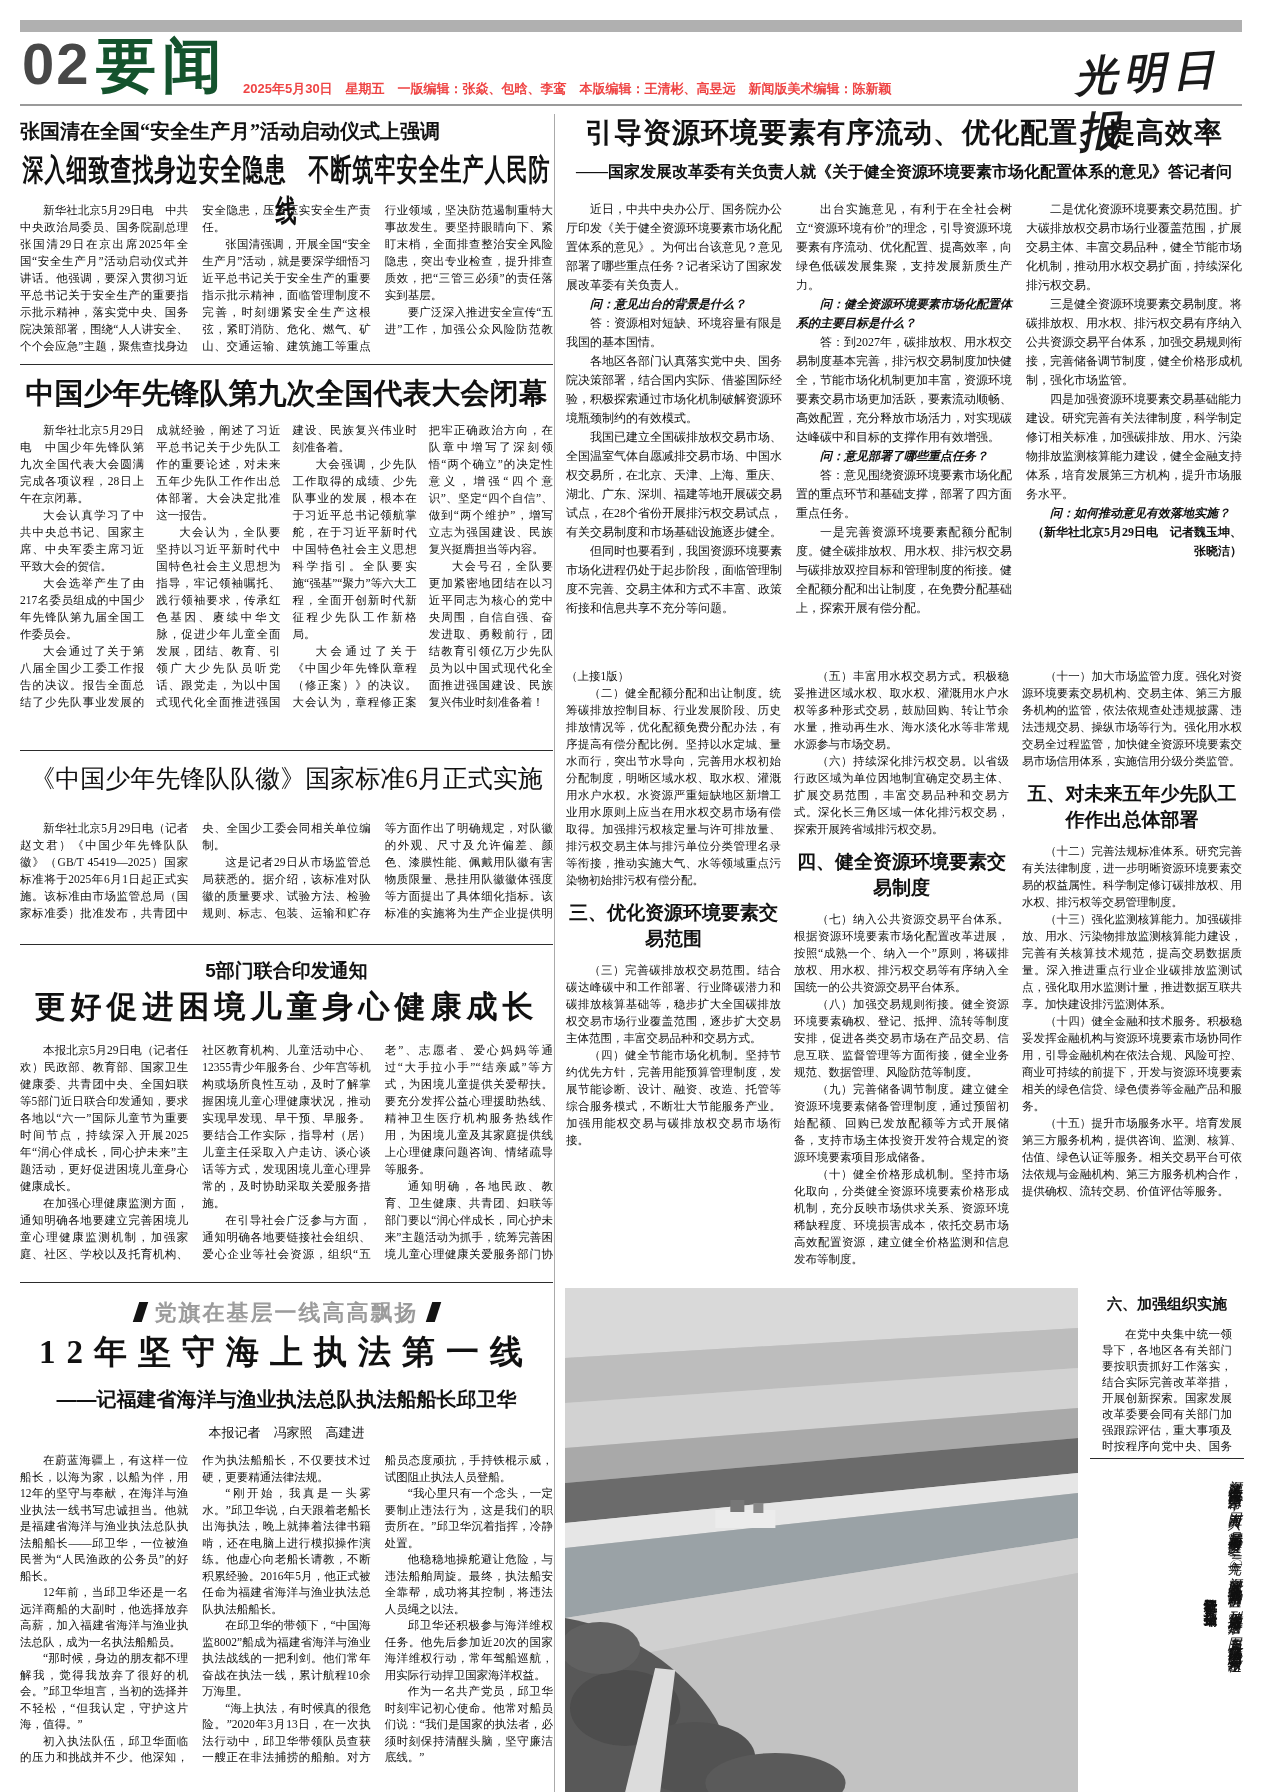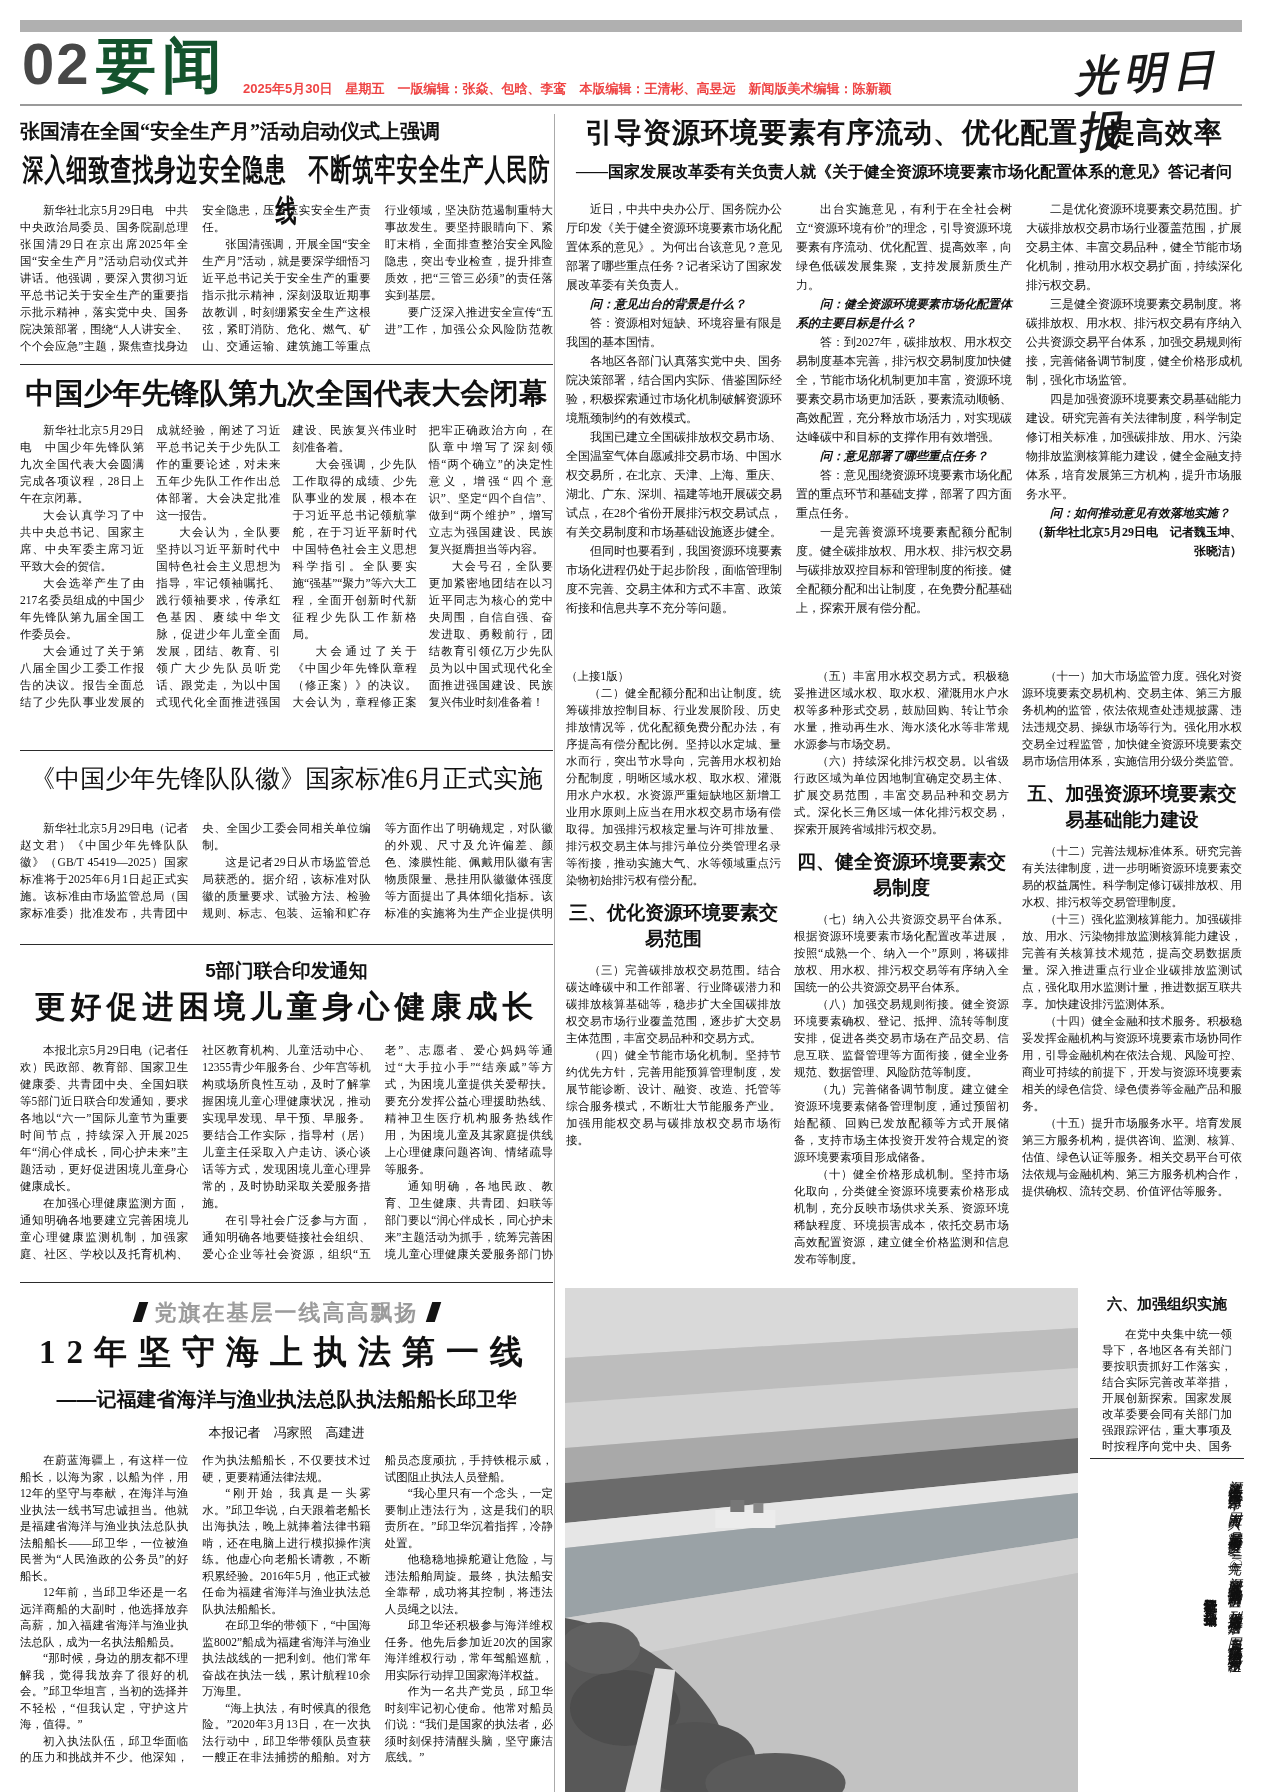--- a/index.html
+++ b/index.html
@@ -73,21 +73,21 @@
   <div class="abs section-title">要闻</div>
   <div class="abs dateline">2025年5月30日　星期五　一版编辑：张焱、包晗、李鸾　本版编辑：王清彬、高昱远　新闻版美术编辑：陈新颖</div>
   <div class="abs masthead">光明日报</div>
   <div class="abs hrule gray" style="left:20px;top:104px;width:1222px;"></div>
   <div class="abs vrule" style="left:554px;top:114px;height:1678px;"></div>
 
   <div class="abs kicker-a">张国清在全国“安全生产月”活动启动仪式上强调</div>
   <div class="abs hl-a">深入细致查找身边安全隐患　不断筑牢安全生产人民防线</div>
   <div class="abs body body-a">
       <p>新华社北京5月29日电　中共中央政治局委员、国务院副总理张国清29日在京出席2025年全国“安全生产月”活动启动仪式并讲话。他强调，要深入贯彻习近平总书记关于安全生产的重要指示批示精神，落实党中央、国务院决策部署，围绕“人人讲安全、个个会应急”主题，聚焦查找身边安全隐患，压紧压实安全生产责任。</p>
-      <p>张国清强调，开展全国“安全生产月”活动，就是要深学细悟习近平总书记关于安全生产的重要指示批示精神，深刻汲取近期事故教训，时刻绷紧安全生产这根弦，紧盯消防、危化、燃气、矿山、交通运输、建筑施工等重点行业领域，坚决防范遏制重特大事故发生。要坚持眼睛向下、紧盯末梢，全面排查整治安全风险隐患，突出专业检查，提升排查质效，把“三管三必须”的责任落实到基层。</p>
+      <p>张国清强调，开展全国“安全生产月”活动，就是要深学细悟习近平总书记关于安全生产的重要指示批示精神，面临管理制度不完善，时刻绷紧安全生产这根弦，紧盯消防、危化、燃气、矿山、交通运输、建筑施工等重点行业领域，坚决防范遏制重特大事故发生。要坚持眼睛向下、紧盯末梢，全面排查整治安全风险隐患，突出专业检查，提升排查质效，把“三管三必须”的责任落实到基层。</p>
       <p>要广泛深入推进安全宣传“五进”工作，加强公众风险防范教育，严格落实恶劣天气禁限航等避险措施，确保群众平安度夏。</p>
     </div>
   <div class="abs hrule" style="left:20px;top:364px;width:533px;"></div>
 
   <div class="abs hl-serif hl-b">中国少年先锋队第九次全国代表大会闭幕</div>
   <div class="abs body body-b">
       <p>新华社北京5月29日电　中国少年先锋队第九次全国代表大会圆满完成各项议程，28日上午在京闭幕。</p>
       <p>大会认真学习了中共中央总书记、国家主席、中央军委主席习近平致大会的贺信。</p>
       <p>大会选举产生了由217名委员组成的中国少年先锋队第九届全国工作委员会。</p>
       <p>大会通过了关于第八届全国少工委工作报告的决议。报告全面总结了少先队事业发展的成就经验，阐述了习近平总书记关于少先队工作的重要论述，对未来五年少先队工作作出总体部署。大会决定批准这一报告。</p>
@@ -169,21 +169,21 @@
         <p>（五）丰富用水权交易方式。积极稳妥推进区域水权、取水权、灌溉用水户水权等多种形式交易，鼓励回购、转让节余水量，推动再生水、海水淡化水等非常规水源参与市场交易。</p>
         <p>（六）持续深化排污权交易。以省级行政区域为单位因地制宜确定交易主体、扩展交易范围，丰富交易品种和交易方式。深化长三角区域一体化排污权交易，探索开展跨省域排污权交易。</p>
         <h4 class="sec-h">四、健全资源环境要素交易制度</h4>
         <p>（七）纳入公共资源交易平台体系。根据资源环境要素市场化配置改革进展，按照“成熟一个、纳入一个”原则，将碳排放权、用水权、排污权交易等有序纳入全国统一的公共资源交易平台体系。</p>
         <p>（八）加强交易规则衔接。健全资源环境要素确权、登记、抵押、流转等制度安排，促进各类交易市场在产品交易、信息互联、监督管理等方面衔接，健全业务规范、数据管理、风险防范等制度。</p>
         <p>（九）完善储备调节制度。建立健全资源环境要素储备管理制度，通过预留初始配额、回购已发放配额等方式开展储备，支持市场主体投资开发符合规定的资源环境要素项目形成储备。</p>
         <p>（十）健全价格形成机制。坚持市场化取向，分类健全资源环境要素价格形成机制，充分反映市场供求关系、资源环境稀缺程度、环境损害成本，依托交易市场高效配置资源，建立健全价格监测和信息发布等制度。</p>
       </div>
     <div class="gcol gc3">
         <p>（十一）加大市场监管力度。强化对资源环境要素交易机构、交易主体、第三方服务机构的监管，依法依规查处违规披露、违法违规交易、操纵市场等行为。强化用水权交易全过程监管，加快健全资源环境要素交易市场信用体系，实施信用分级分类监管。</p>
-        <h4 class="sec-h">五、加强资源环境要素交易基础能力建设</h4>
+        <h4 class="sec-h">五、对未来五年少先队工作作出总体部署</h4>
         <p>（十二）完善法规标准体系。研究完善有关法律制度，进一步明晰资源环境要素交易的权益属性。科学制定修订碳排放权、用水权、排污权等交易管理制度。</p>
         <p>（十三）强化监测核算能力。加强碳排放、用水、污染物排放监测核算能力建设，完善有关核算技术规范，提高交易数据质量。深入推进重点行业企业碳排放监测试点，强化取用水监测计量，推进数据互联共享。加快建设排污监测体系。</p>
         <p>（十四）健全金融和技术服务。积极稳妥发挥金融机构与资源环境要素市场协同作用，引导金融机构在依法合规、风险可控、商业可持续的前提下，开发与资源环境要素相关的绿色信贷、绿色债券等金融产品和服务。</p>
         <p>（十五）提升市场服务水平。培育发展第三方服务机构，提供咨询、监测、核算、估值、绿色认证等服务。相关交易平台可依法依规与金融机构、第三方服务机构合作，提供确权、流转交易、价值评估等服务。</p>
       </div>
   </div>
   <div class="abs gtail">
       <h4 class="sec-h">六、加强组织实施</h4>
       <p>在党中央集中统一领导下，各地区各有关部门要按职责抓好工作落实，结合实际完善改革举措，开展创新探索。国家发展改革委要会同有关部门加强跟踪评估，重大事项及时按程序向党中央、国务院请示报告。</p>
       <p class="sig">（新华社北京5月29日电）</p>

